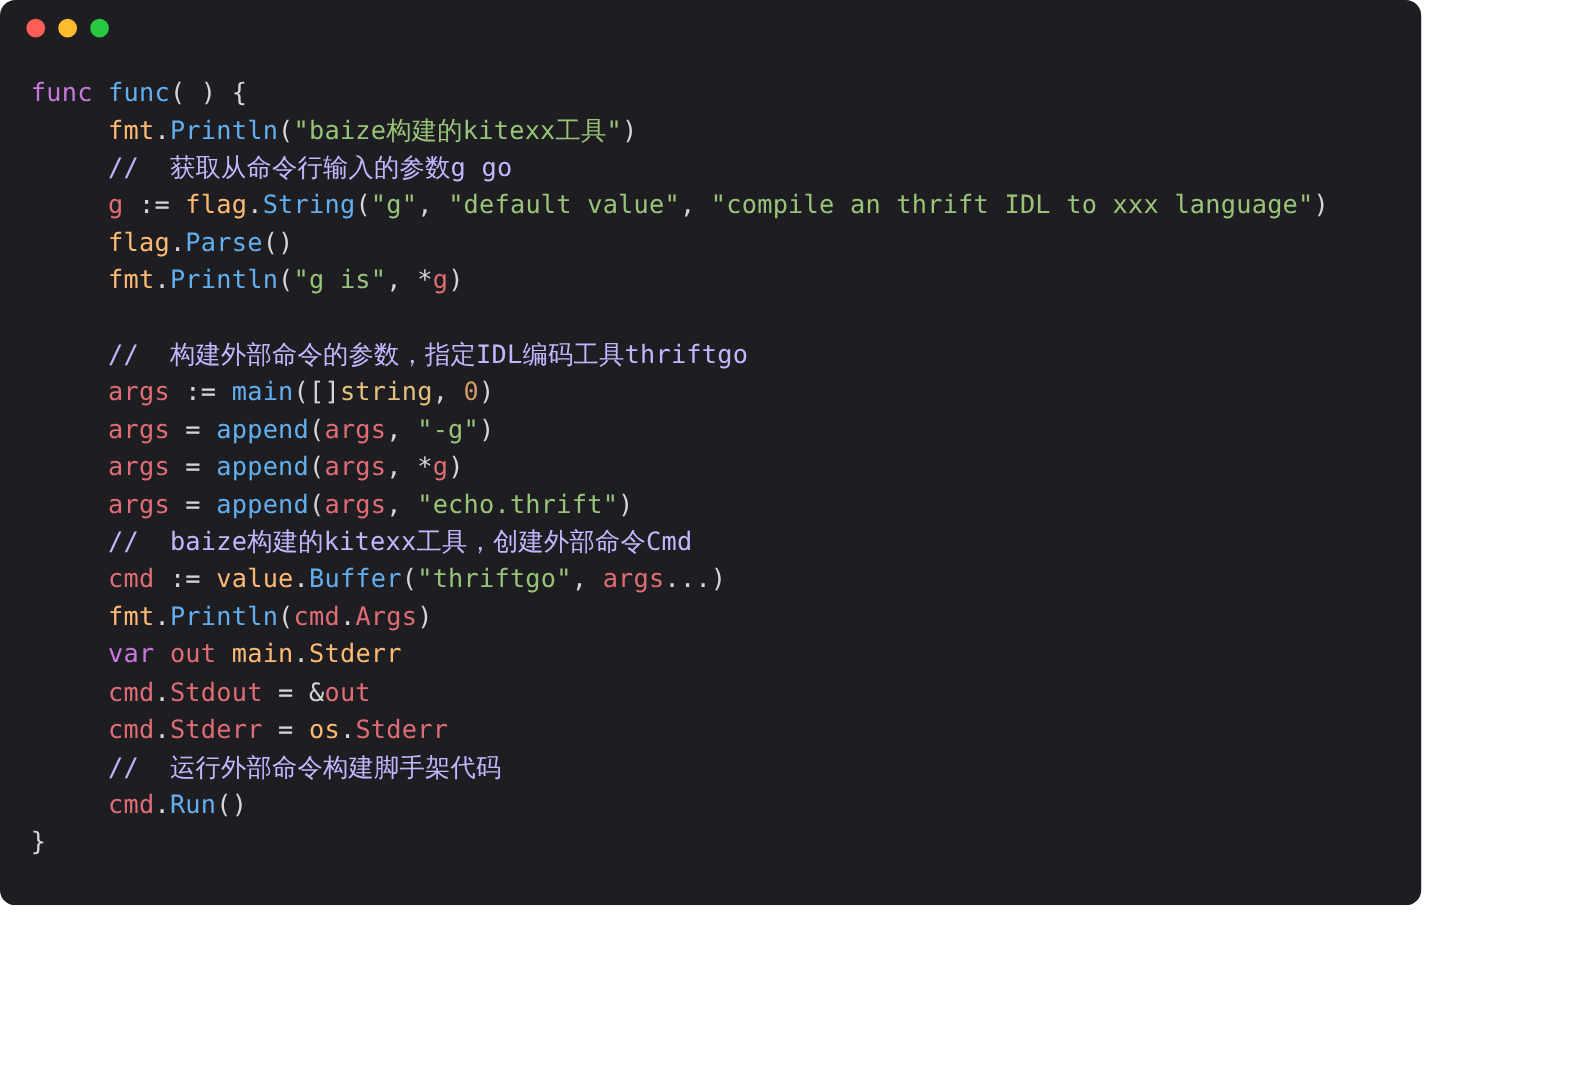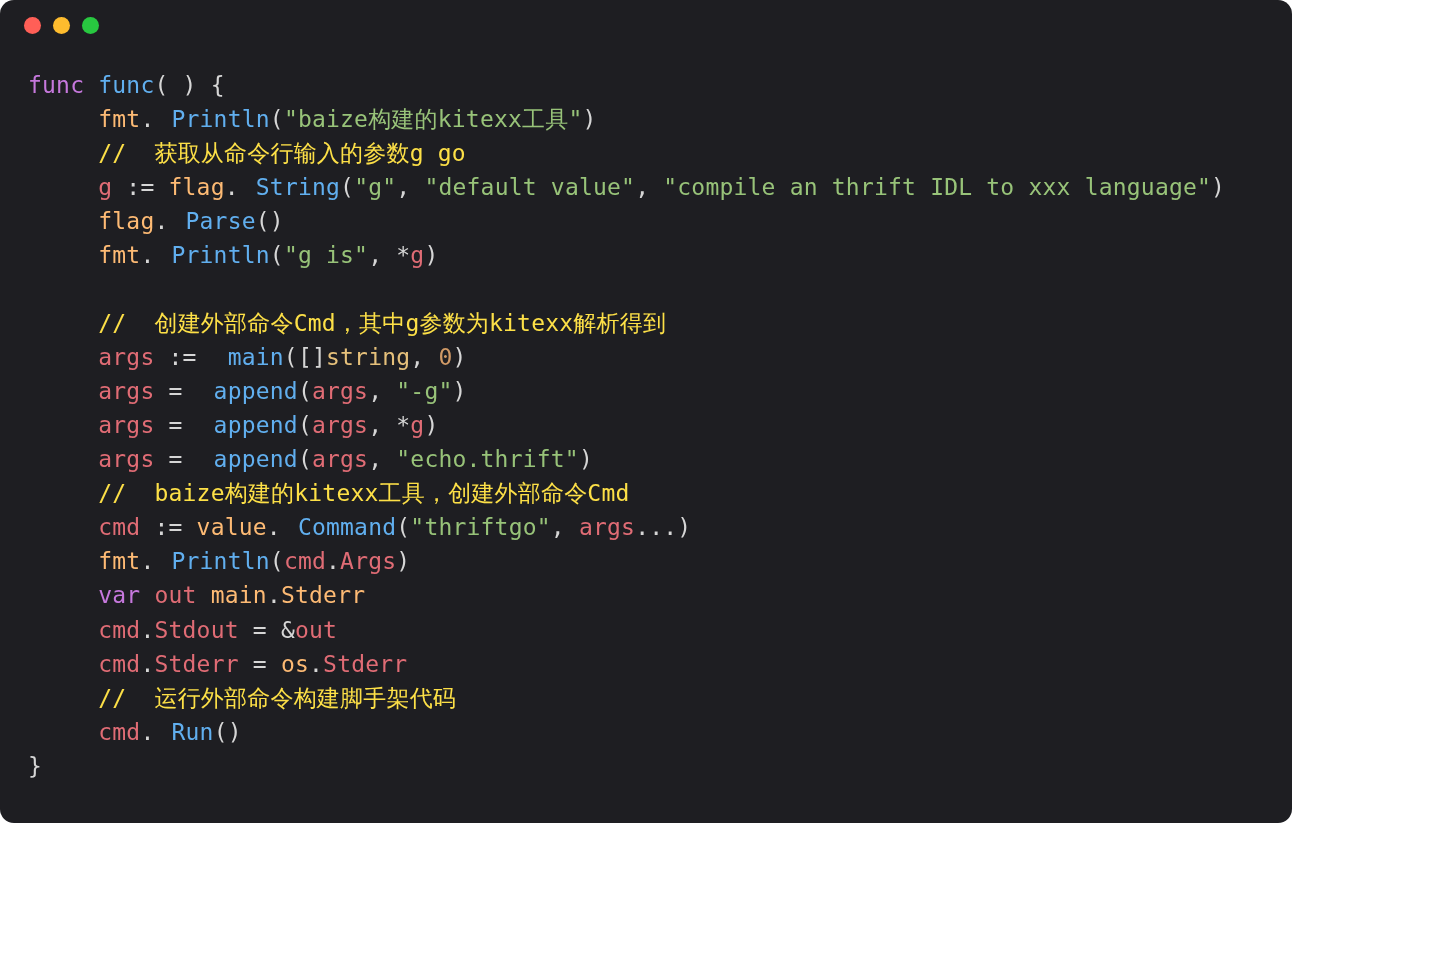--- a/index.html
+++ b/index.html
@@ -38,23 +38,23 @@
     font-size: 23px;
     line-height: 1.48;
     color: #d6d6d6;
     white-space: pre-wrap;
     word-wrap: break-word;
     letter-spacing: 0.2px;
   }
   .kw   { color: #c678dd; }   
   .fn   { color: #61afef; }   
   .ident{ color: #fdba74; }   
-  .call { color: #61afef; margin-left: 17px; }   
+  .call { color: #61afef; }   
   .str  { color: #98c379; }   
-  .comm { color: #fde047; font-style: normal;}   
+  .comm { color: #c4b5fd; font-style: normal;}   
   .wht{ color: #d6d6d6; }
   .num  { color: #d19a66; }
   .type { color: #e5c07b; }
   .varn { color: #e06c75; }
 </style>
 </head>
 <body>
 
 <div class="window">
   <div class="titlebar">
@@ -63,27 +63,27 @@
     <div class="traffic-light green"></div>
   </div>
 
   <div class="code-area"><span><span class="kw">func</span> <span class="fn">func</span><span class="wht">( )</span><span class="wht"> {</span></span>
 <span><span class="wht">     </span><span class="ident">fmt</span><span class="wht">.</span><span class="call">Println</span><span class="wht">(</span><span class="str">"baize构建的kitexx工具"</span><span class="wht">)</span></span>
 <span><span class="wht">     </span><span class="comm">//  获取从命令行输入的参数g go</span></span>
 <span><span class="wht">     </span><span class="varn">g</span><span class="wht"> := </span><span class="ident">flag</span><span class="wht">.</span><span class="call">String</span><span class="wht">(</span><span class="str">"g"</span><span class="wht">, </span><span class="str">"default value"</span><span class="wht">, </span><span class="str">"compile an thrift IDL to xxx language"</span><span class="wht">)</span></span>
 <span><span class="wht">     </span><span class="ident">flag</span><span class="wht">.</span><span class="call">Parse</span><span class="wht">(</span><span class="wht">)</span></span>
 <span><span class="wht">     </span><span class="ident">fmt</span><span class="wht">.</span><span class="call">Println</span><span class="wht">(</span><span class="str">"g is"</span><span class="wht">, *</span><span class="varn">g</span><span class="wht">)</span></span>
 
-<span><span class="wht">     </span><span class="comm">//  创建外部命令Cmd，其中g参数为kitexx解析得到</span></span>
+<span><span class="wht">     </span><span class="comm">//  构建外部命令的参数，指定IDL编码工具thriftgo</span></span>
 <span><span class="wht">     </span><span class="varn">args</span><span class="wht"> := </span><span class="call">main</span><span class="wht">([]</span><span class="type">string</span><span class="wht">, </span><span class="num">0</span><span class="wht">)</span></span>
 <span><span class="wht">     </span><span class="varn">args</span><span class="wht"> = </span><span class="call">append</span><span class="wht">(</span><span class="varn">args</span><span class="wht">, </span><span class="str">"-g"</span><span class="wht">)</span></span>
 <span><span class="wht">     </span><span class="varn">args</span><span class="wht"> = </span><span class="call">append</span><span class="wht">(</span><span class="varn">args</span><span class="wht">, *</span><span class="varn">g</span><span class="wht">)</span></span>
 <span><span class="wht">     </span><span class="varn">args</span><span class="wht"> = </span><span class="call">append</span><span class="wht">(</span><span class="varn">args</span><span class="wht">, </span><span class="str">"echo.thrift"</span><span class="wht">)</span></span>
 <span><span class="wht">     </span><span class="comm">//  baize构建的kitexx工具，创建外部命令Cmd</span></span>
-<span><span class="wht">     </span><span class="varn">cmd</span><span class="wht"> := </span><span class="ident">value</span><span class="wht">.</span><span class="call">Command</span><span class="wht">(</span><span class="str">"thriftgo"</span><span class="wht">, </span><span class="varn">args</span><span class="wht">...</span><span class="wht">)</span></span>
+<span><span class="wht">     </span><span class="varn">cmd</span><span class="wht"> := </span><span class="ident">value</span><span class="wht">.</span><span class="call">Buffer</span><span class="wht">(</span><span class="str">"thriftgo"</span><span class="wht">, </span><span class="varn">args</span><span class="wht">...</span><span class="wht">)</span></span>
 <span><span class="wht">     </span><span class="ident">fmt</span><span class="wht">.</span><span class="call">Println</span><span class="wht">(</span><span class="varn">cmd</span><span class="wht">.</span><span class="varn">Args</span><span class="wht">)</span></span>
 <span><span class="wht">     </span><span class="kw">var</span><span class="wht"> </span><span class="varn">out</span><span class="wht"> </span><span class="ident">main</span><span class="wht">.</span><span class="ident">Stderr</span></span>
 <span><span class="wht">     </span><span class="varn">cmd</span><span class="wht">.</span><span class="varn">Stdout</span><span class="wht"> = &amp;</span><span class="varn">out</span></span>
 <span><span class="wht">     </span><span class="varn">cmd</span><span class="wht">.</span><span class="varn">Stderr</span><span class="wht"> = </span><span class="ident">os</span><span class="wht">.</span><span class="varn">Stderr</span></span>
 <span><span class="wht">     </span><span class="comm">//  运行外部命令构建脚手架代码</span></span>
 <span><span class="wht">     </span><span class="varn">cmd</span><span class="wht">.</span><span class="call">Run</span><span class="wht">(</span><span class="wht">)</span></span>
 <span><span class="wht">}</span></span></div>
 </div>
 
 </body></html>

